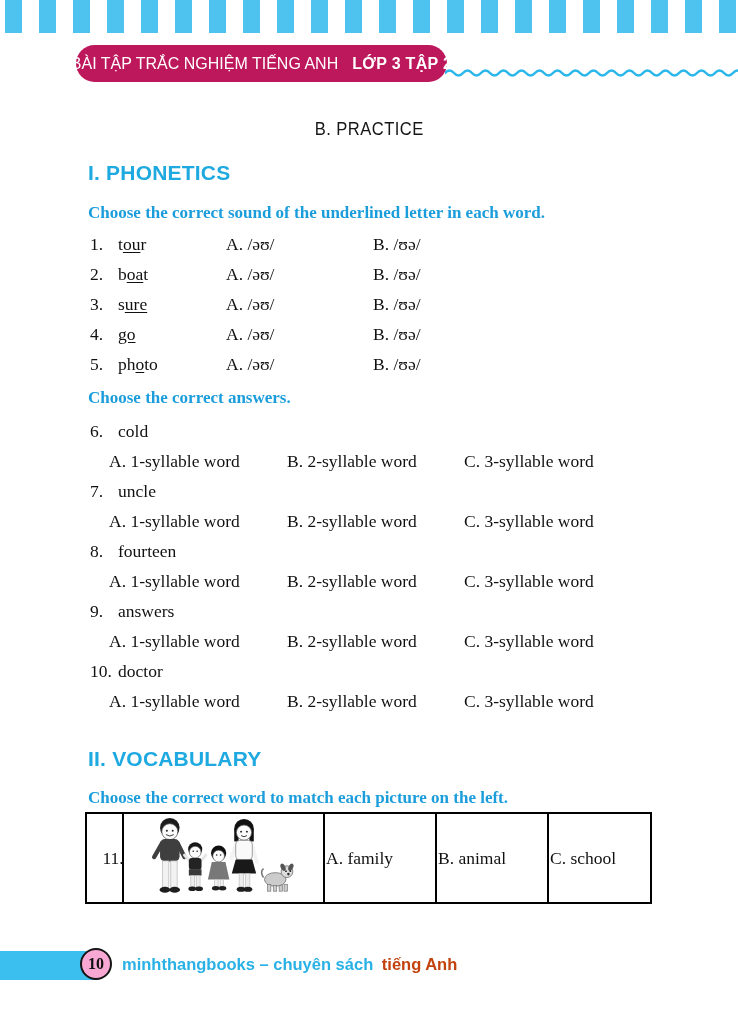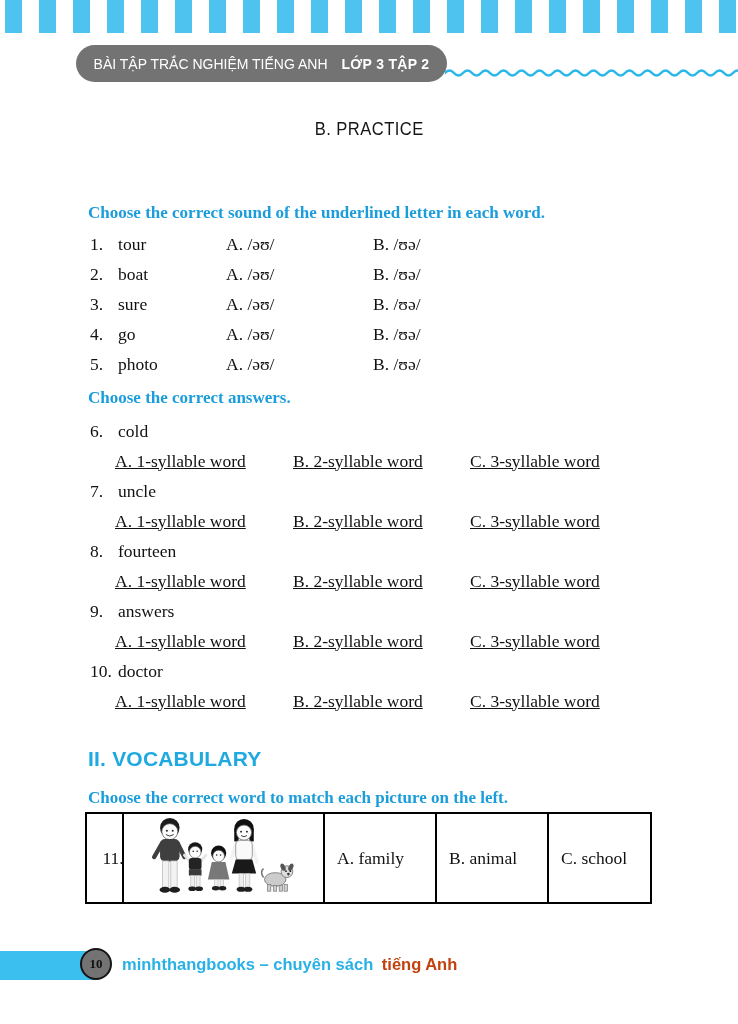--- a/index.html
+++ b/index.html
@@ -10,24 +10,24 @@
   }
   
   .stripes {
     position:absolute; top:0; left:0; width:738px; height:33px;
     background:repeating-linear-gradient(to right,#4ec3f0 0 17px,#ffffff 17px 34px);
     background-position:5px 0;
   }
   
   .header-pill {
     position:absolute; left:76px; top:45px; width:371px; height:37px;
-    background:#737373; border-radius:19px;
+    background:#be185d; border-radius:19px;
     display:flex; align-items:center; justify-content:center;
     font-family:"Liberation Sans","DejaVu Sans",sans-serif;
-    font-size:14px; color:#ffffff; white-space:nowrap;
+    font-size:16px; color:#ffffff; white-space:nowrap;
   }
   .header-pill .bold { font-weight:bold; margin-left:14px; letter-spacing:.3px; }
   .wave { position:absolute; left:445px; top:66px; }
   
   .practice-title {
     position:absolute; top:119px; left:0; width:738px; text-align:center;
     font-family:"Liberation Sans","DejaVu Sans",sans-serif;
     font-weight:normal; font-size:18px; color:#161616;
   }
   .practice-title span { display:inline-block; transform:scaleX(.92); letter-spacing:.5px; }
@@ -36,47 +36,47 @@
     font-family:"Liberation Sans","DejaVu Sans",sans-serif;
     font-weight:bold; font-size:21px; color:#1ea9e0; letter-spacing:.2px;
   }
   .instruction {
     position:absolute; left:88px;
     font-weight:bold; font-size:17px; color:#1b9ddc;
   }
   
   .sound-questions { position:absolute; left:90px; top:229px; font-size:17.5px; }
   .sound-row { display:grid; grid-template-columns:28px 108px 147px auto; height:30px; align-items:center; }
-  .u { text-underline-offset:2px; }
+  .u { text-decoration:underline; text-underline-offset:2px; }
   
   .syllable-questions { position:absolute; left:90px; top:416px; font-size:17.5px; }
   .word-row { display:grid; grid-template-columns:28px auto; height:30px; align-items:center; }
-  .option-row { display:grid; grid-template-columns:178px 177px auto; margin-left:25px; height:30px; align-items:center;text-decoration:underline; }
+  .option-row { display:grid; grid-template-columns:178px 177px auto; margin-left:19px; height:30px; align-items:center; }
   
   .vocab-table {
     position:absolute; left:85px; top:812px; width:563px; height:88px;
     border:2.5px solid #000; display:grid;
     grid-template-columns:37px 201px 112px 112px 1fr;
     font-size:17.5px; background:#fff;
   }
   .vcell { border-right:2.5px solid #000; display:flex; align-items:center; }
   .vcell:last-child { border-right:none; }
   .vcell.num { justify-content:center;margin-left:17px; }
   .vcell.pic { justify-content:center; }
-  .vcell.opt { padding-left:12px; }
+  .vcell.opt { padding-left:1px; }
   
   .footer-bar {
     position:absolute; left:0; top:951px; width:108px; height:29px;
     background:#3bbfee; border-radius:0 15px 15px 0;
   }
   .footer-circle {
     position:absolute; left:80px; top:948px; width:28px; height:28px;
-    background:#737373; border:2px solid #151515; border-radius:50%;
+    background:#f9a8d4; border:2px solid #151515; border-radius:50%;
     display:flex; align-items:center; justify-content:center;
-    font-size:13px; font-weight:bold;
+    font-size:16px; font-weight:bold;
   }
   .footer-text {
     position:absolute; left:122px; top:955px; white-space:nowrap;
     font-family:"Liberation Sans","DejaVu Sans",sans-serif;
     font-weight:bold; font-size:16.5px;
   }
   .footer-text .blue { color:#29b1e6;margin-top:45px; }
   .footer-text .black { color:#c2410c; margin-left:4px; }
 </style>
 </head>
@@ -92,20 +92,21 @@
   </div>
 
   <svg class="wave" width="293" height="14" viewBox="0 0 293 14">
     <path d="M0 7 Q4.5 2 9 7 T18 7 T27 7 T36 7 T45 7 T54 7 T63 7 T72 7 T81 7 T90 7 T99 7 T108 7 T117 7 T126 7 T135 7 T144 7 T153 7 T162 7 T171 7 T180 7 T189 7 T198 7 T207 7 T216 7 T225 7 T234 7 T243 7 T252 7 T261 7 T270 7 T279 7 T288 7 T297 7" fill="none" stroke="#2bb7ea" stroke-width="2.6" stroke-linecap="round"></path>
   </svg>
 
   <div class="practice-title">
     <span>B. PRACTICE</span>
   </div>
 
+  <div class="section-heading" style="top:161px">I. PHONETICS</div>
 
   <div class="instruction" style="top:203px">Choose the correct sound of the underlined letter in each word.</div>
 
   <div class="sound-questions">
     <div class="sound-row">
       <span>1.</span>
       <span><span>t</span><span class="u">ou</span><span>r</span></span>
       <span>A. /əʊ/</span>
       <span>B. /ʊə/</span>
     </div>

